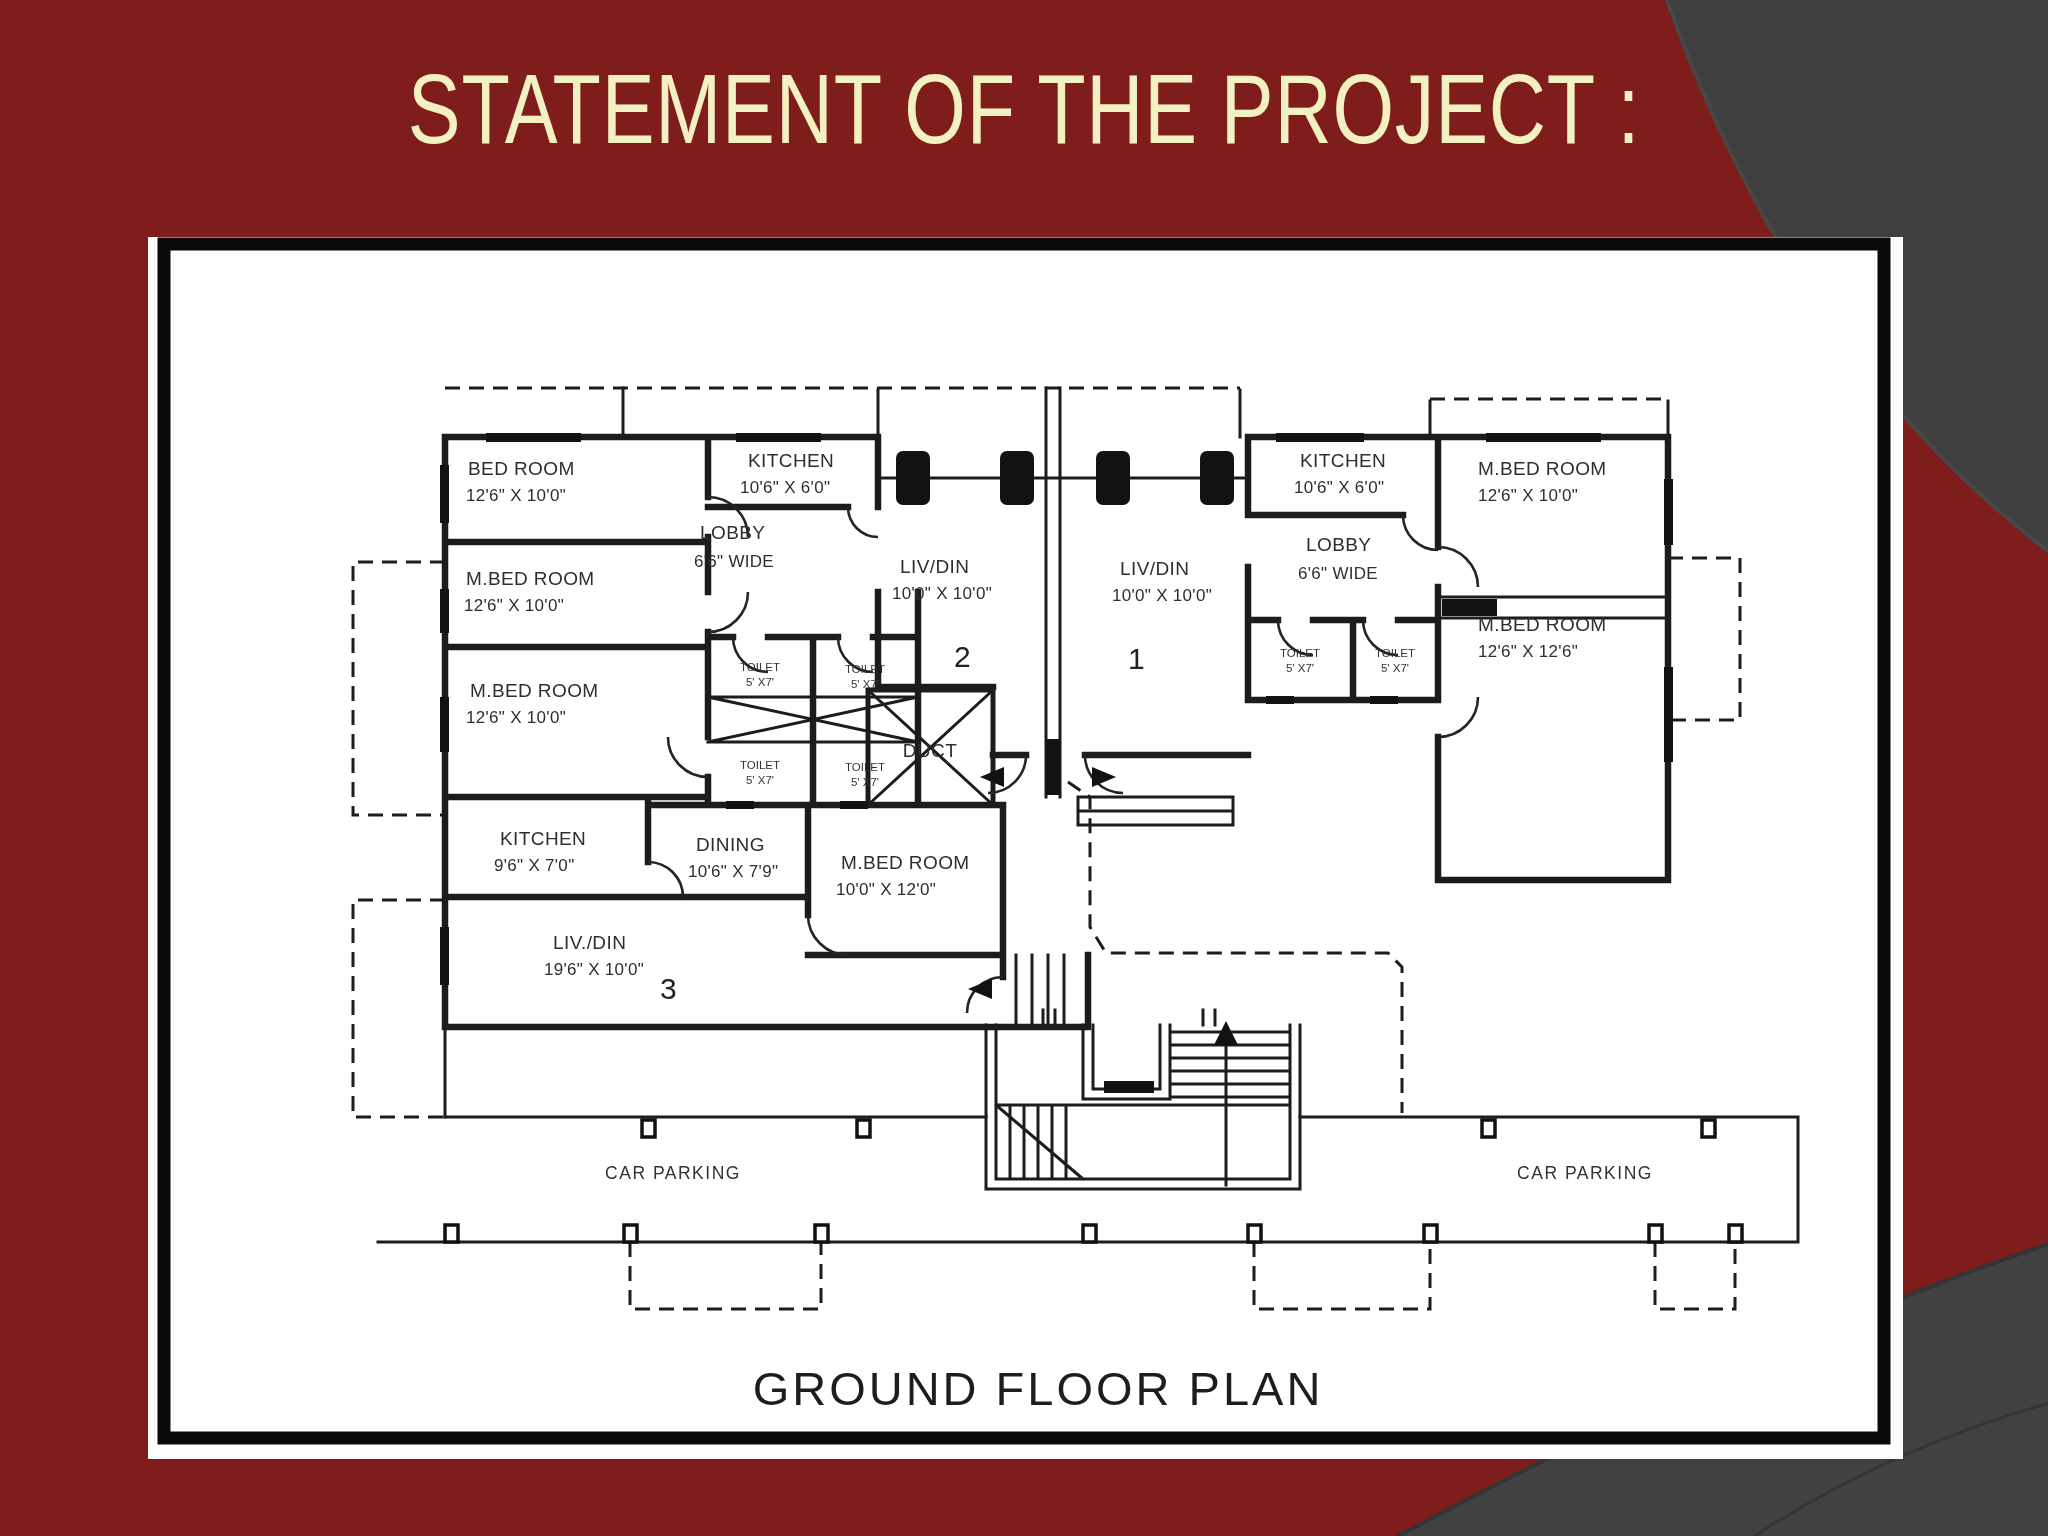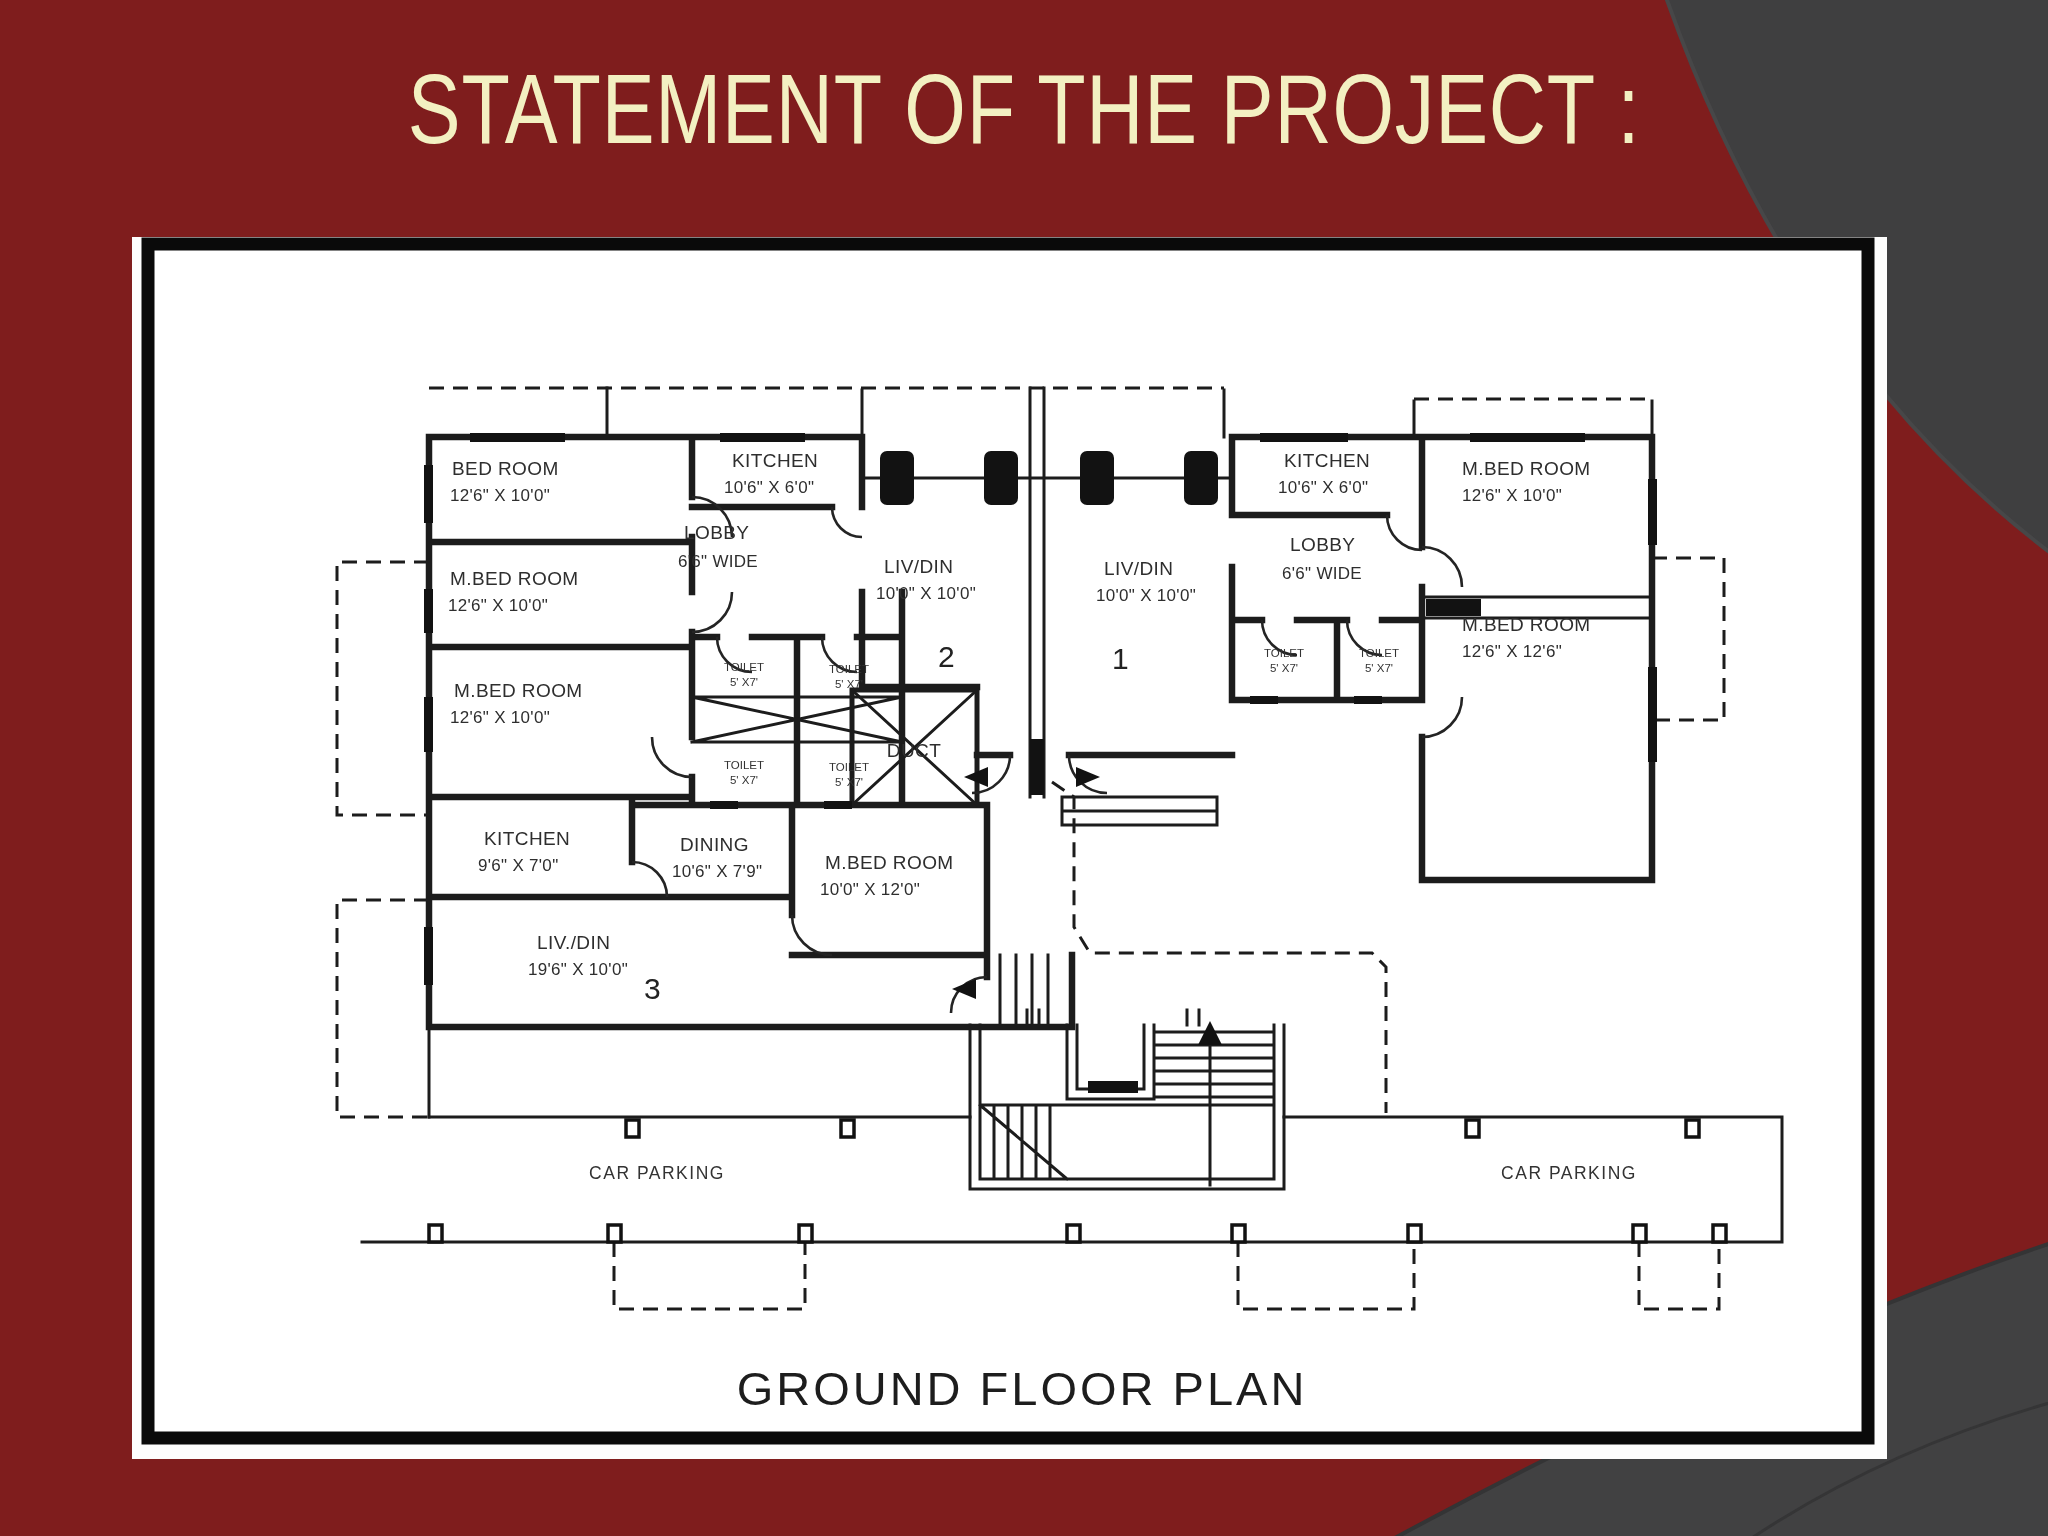--- a/index.html
+++ b/index.html
@@ -2,21 +2,21 @@
 <html><head>
 <meta charset="utf-8">
 <style>
   html,body{margin:0;padding:0;background:#2e2e30;}
   #slide{position:relative;width:2048px;height:1536px;overflow:hidden;
          background:#7f1d1d;font-family:"Liberation Sans",sans-serif;padding-left:22px;}
   #bg-swoosh{position:absolute;inset:0;}
   #title{position:absolute;left:0;top:52px;width:2048px;text-align:center;
          font-size:99px;font-weight:400;letter-spacing:1px;color:#f3f0c2;
          transform:scaleX(.80);transform-origin:50% 50%;white-space:nowrap;}
-  #plan-wrap{position:absolute;left:132px;top:237px;width:1755px;height:1222px;
+  #plan-wrap{position:absolute;left:148px;top:237px;width:1755px;height:1222px;
              background:#fdfdfd;}
   #plan-wrap svg{display:block;}
   .wallT{stroke:#1c1c1c;stroke-width:6.5;fill:none;stroke-linecap:square;}
   .wallN{stroke:#1c1c1c;stroke-width:3;fill:none;stroke-linecap:square;}
   .dash {stroke:#1c1c1c;stroke-width:3;fill:none;stroke-dasharray:15 9;}
   .arc  {stroke:#242424;stroke-width:2.6;fill:none;}
   .blk  {fill:#121212;stroke:none;}
   .col  {fill:#ffffff;stroke:#111;stroke-width:3.5;}
   .rmName{font-family:"Liberation Sans",sans-serif;font-size:19px;fill:#2e2e2e;letter-spacing:.4px;}
   .rmDims{font-family:"Liberation Sans",sans-serif;font-size:17px;fill:#2e2e2e;letter-spacing:.3px;}

